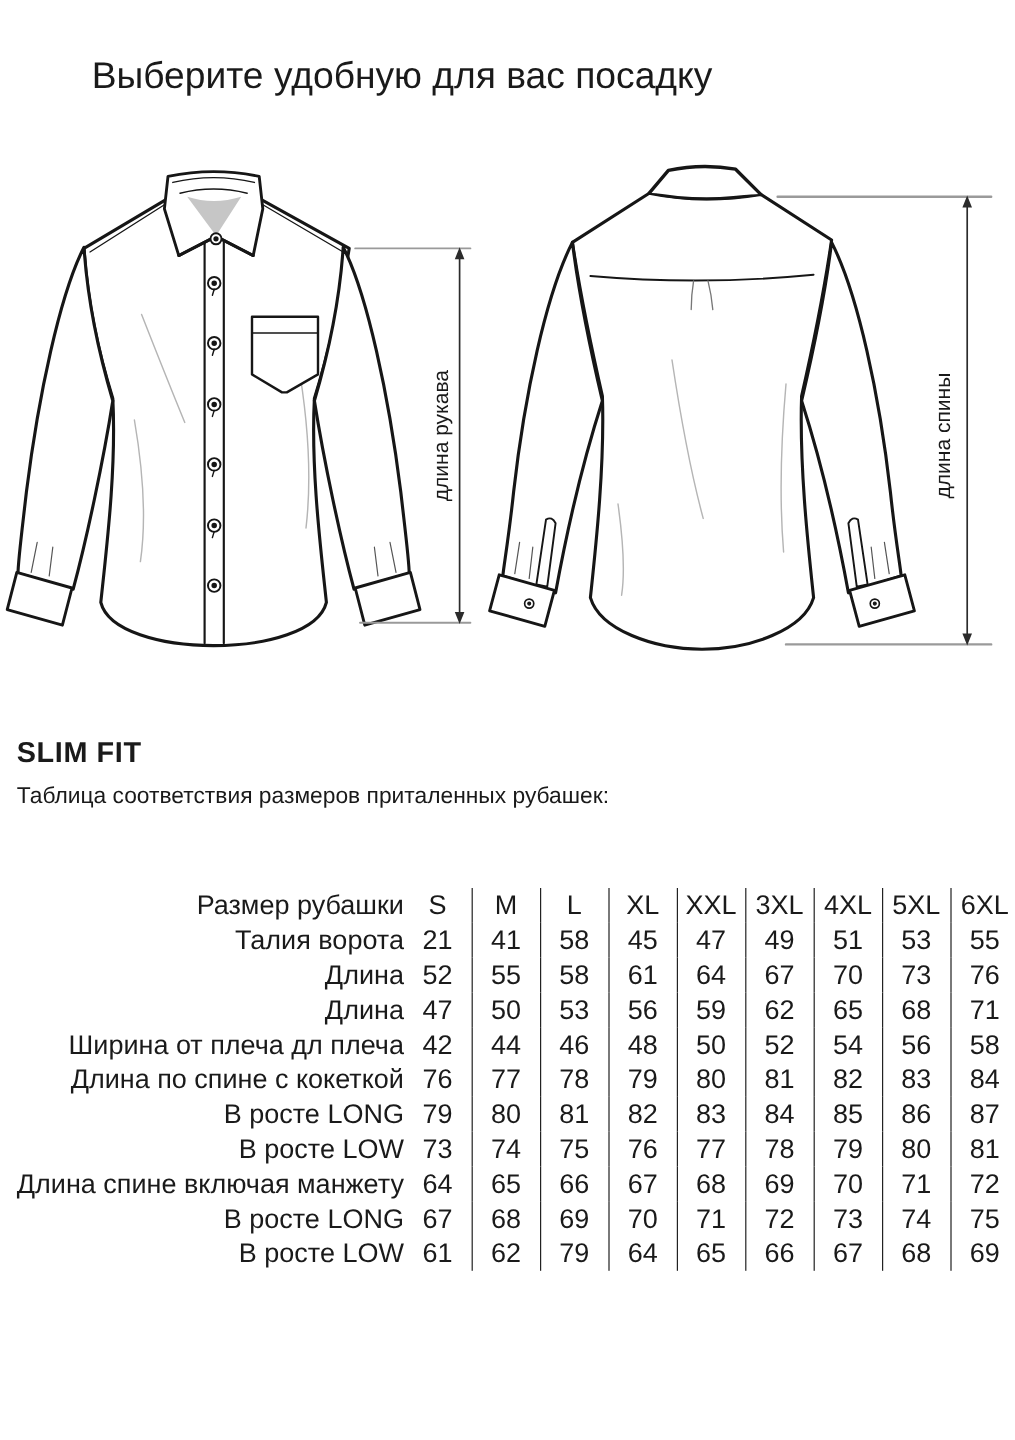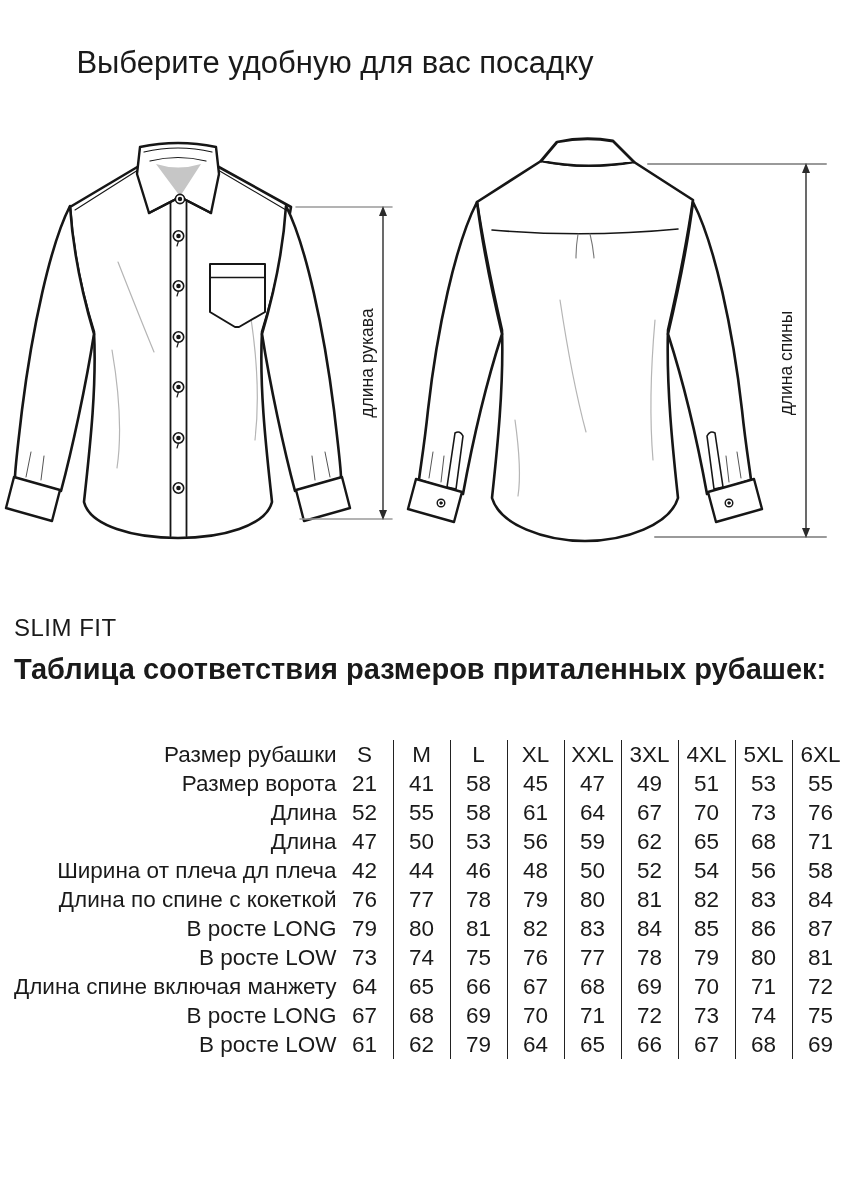--- a/index.html
+++ b/index.html
@@ -6,22 +6,22 @@
   body{width:846px;height:1200px;position:relative;overflow:hidden;
        font-family:"Liberation Sans","DejaVu Sans",sans-serif;color:#1a1a1a;}
   #page{position:absolute;inset:0;background:#fff;}
 
   .page-title{position:absolute;top:45px;left:0;width:670px;text-align:center;
               font-size:31px;font-weight:400;letter-spacing:0;}
 
   #diagram{position:absolute;top:0;left:0;}
   svg text{font-family:"Liberation Sans","DejaVu Sans",sans-serif;font-size:17.5px;fill:#1a1a1a;}
 
-  .fit-heading{position:absolute;top:614px;left:14px;font-size:24px;font-weight:400;letter-spacing:.5px;}
-  .fit-subheading{position:absolute;top:653px;left:14px;font-size:29px;font-weight:700;}
+  .fit-heading{position:absolute;top:614px;left:14px;font-size:24px;font-weight:700;letter-spacing:.5px;}
+  .fit-subheading{position:absolute;top:653px;left:14px;font-size:19px;font-weight:400;}
 
   table.size-table{position:absolute;top:740px;left:14px;border-collapse:collapse;
                    font-size:22.5px;color:#1a1a1a;}
   table.size-table td{height:29px;padding:0;white-space:nowrap;}
   table.size-table td.label{width:306px;text-align:right;}
   table.size-table td.val{width:56px;min-width:56px;text-align:center;}
   table.size-table td.val + td.val{border-left:1.5px solid #222;}
 </style>
 </head>
 <body>
@@ -160,21 +160,21 @@
           <td class="val">M</td>
           <td class="val">L</td>
           <td class="val">XL</td>
           <td class="val">XXL</td>
           <td class="val">3XL</td>
           <td class="val">4XL</td>
           <td class="val">5XL</td>
           <td class="val">6XL</td>
         </tr>
         <tr>
-          <td class="label">Размер ворота</td>
+          <td class="label">Талия ворота</td>
           <td class="val">21</td>
           <td class="val">41</td>
           <td class="val">58</td>
           <td class="val">45</td>
           <td class="val">47</td>
           <td class="val">49</td>
           <td class="val">51</td>
           <td class="val">53</td>
           <td class="val">55</td>
         </tr>

